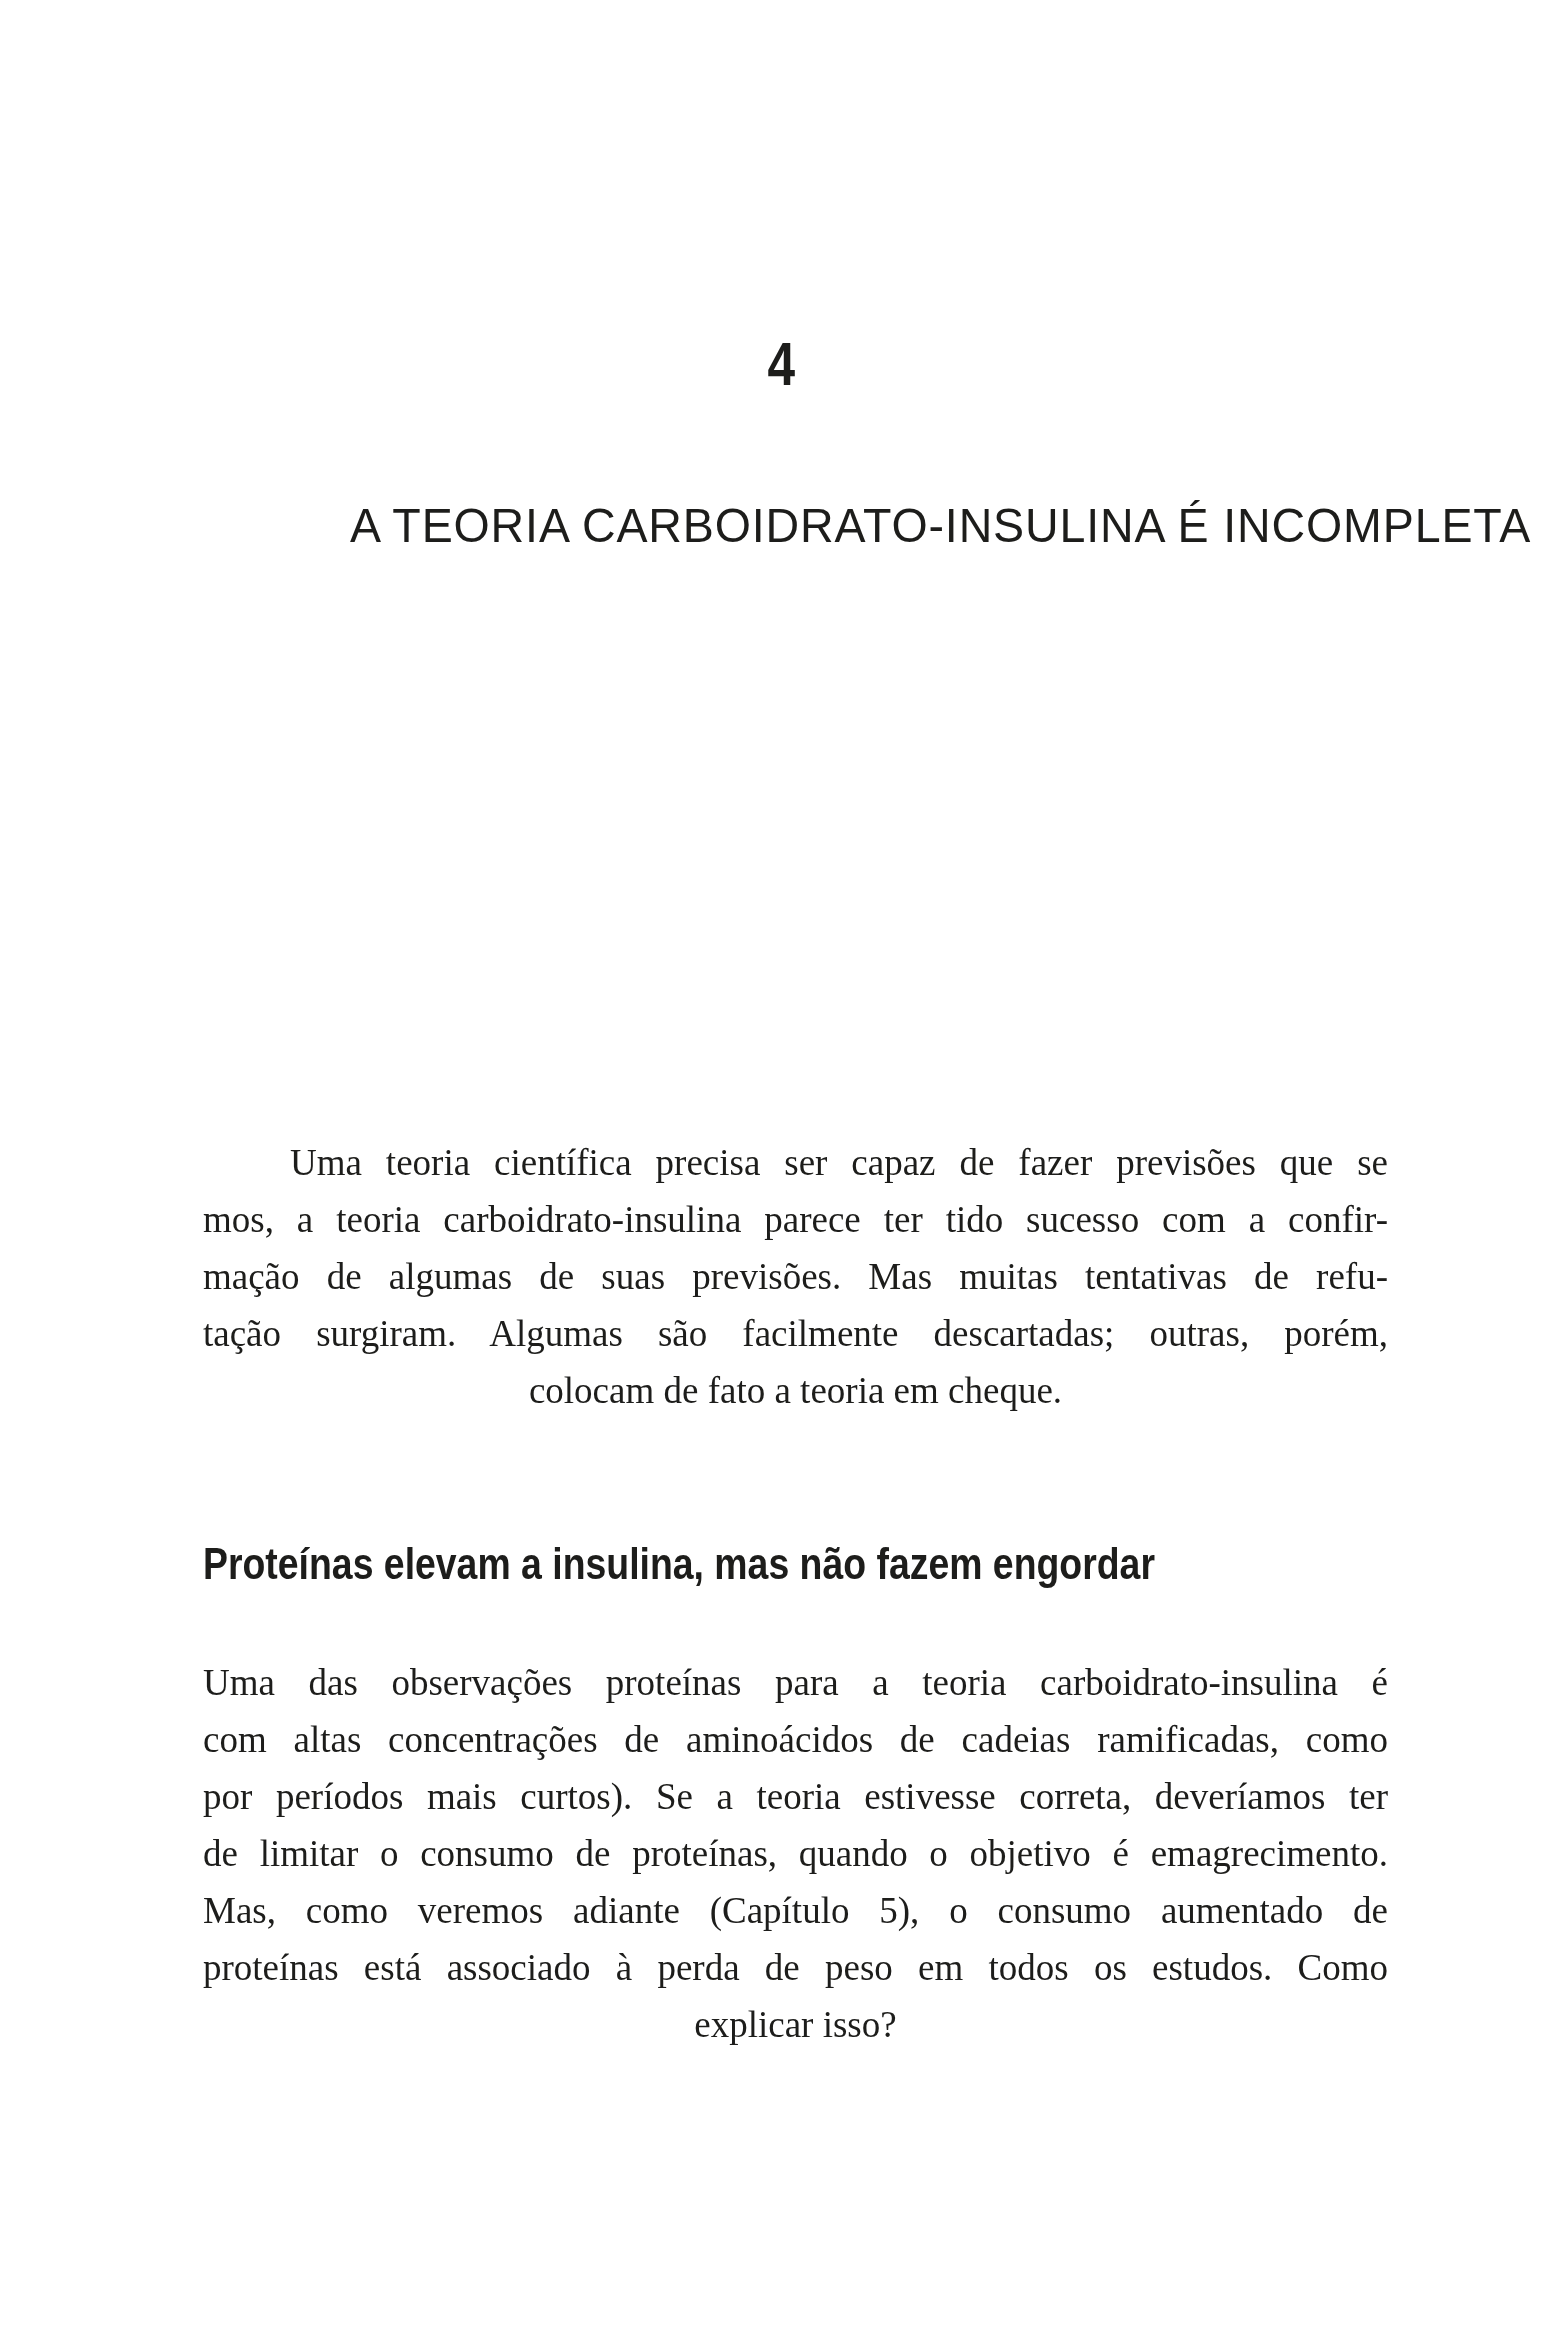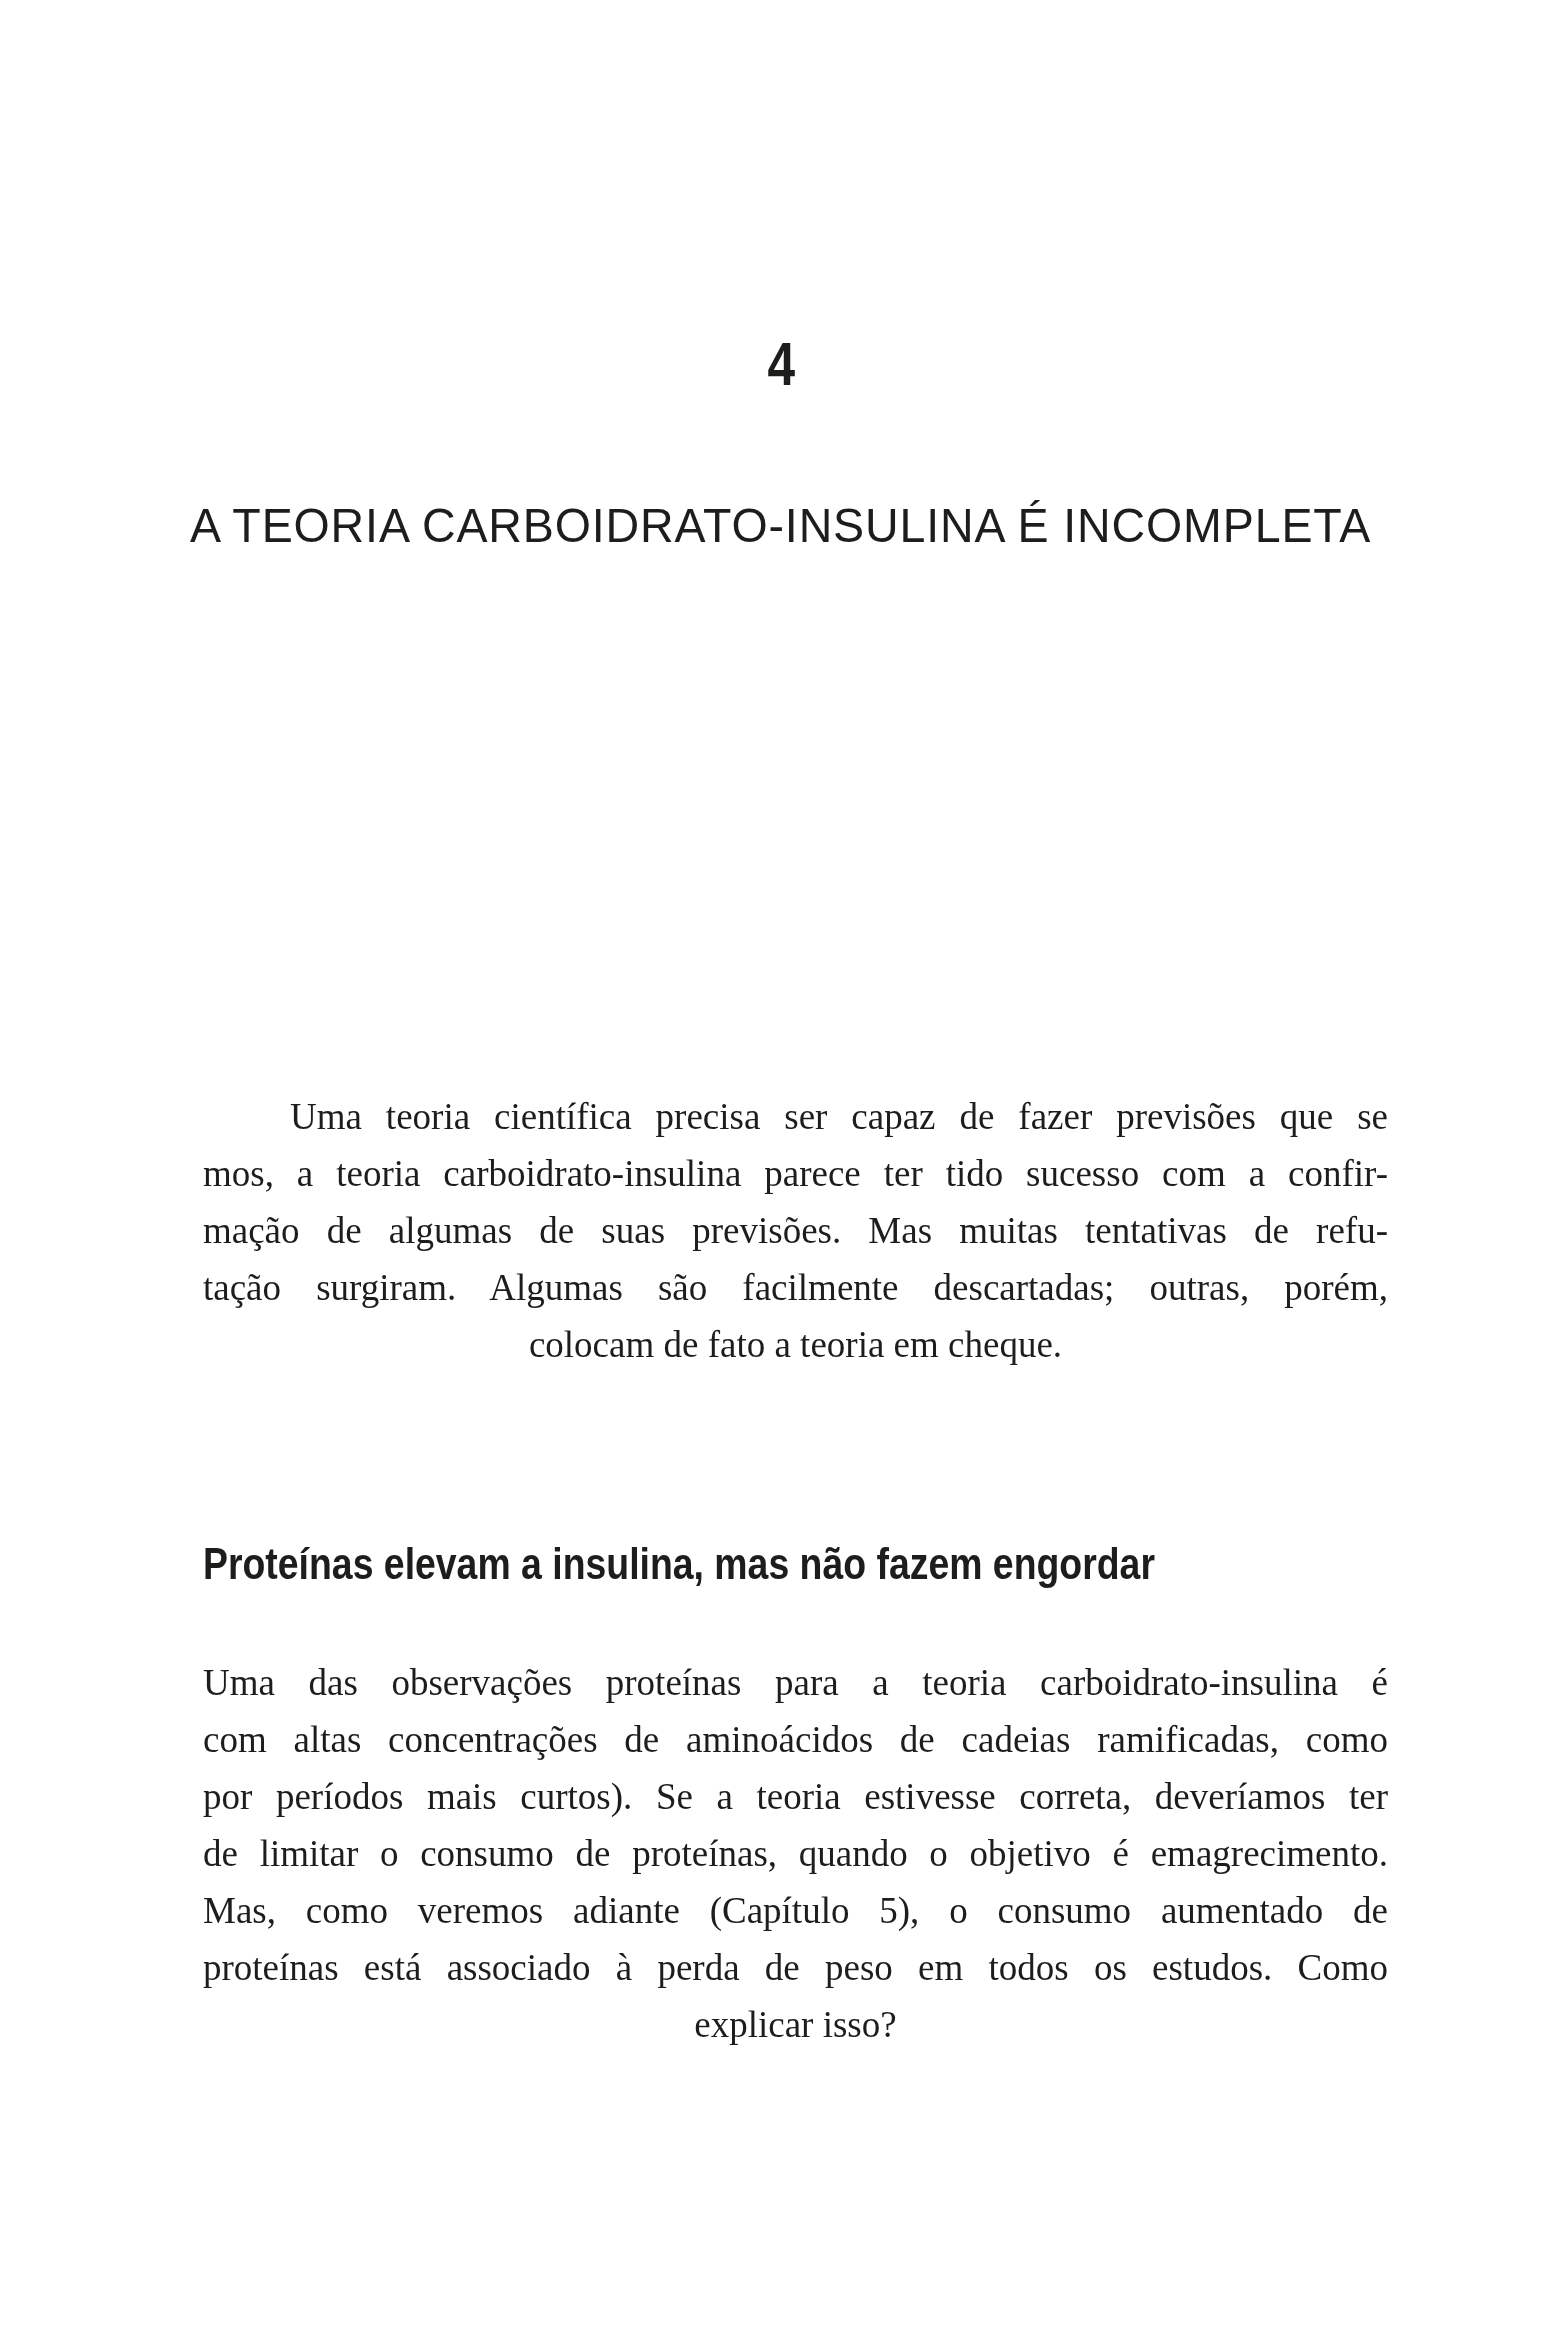--- a/index.html
+++ b/index.html
@@ -35,21 +35,21 @@
     transform-origin: center;
     letter-spacing: 0;
   }
 
   
   .chapter-title-wrap {
     position: absolute;
     top: 497px;
     left: 0;
     right: 0;
-    text-align: center;
+    text-align: right;
   }
   .chapter-title-wrap .glyph {
     display: inline-block;
     font-family: "Liberation Sans", sans-serif;
     font-weight: normal;
     font-size: 49px;
     line-height: 57px;
     letter-spacing: 0.9px;
     transform: scaleX(0.95);
     transform-origin: center;
@@ -91,21 +91,21 @@
   
   .line::after {
     content: "";
     display: inline-block;
     width: 100%;
     height: 0;
     vertical-align: top;
   }
   .line.last { text-align: center; }
   .line.last::after { content: none; }
-  .indent-first .line.first { text-indent: 87px; }
+  .indent-first .line.first { text-indent: 87px; margin-top: 46px; }
 </style>
 </head>
 <body>
 
 <div id="page">
 
   <div class="chapter-number-wrap">
     <span class="glyph">4</span>
   </div>
 

